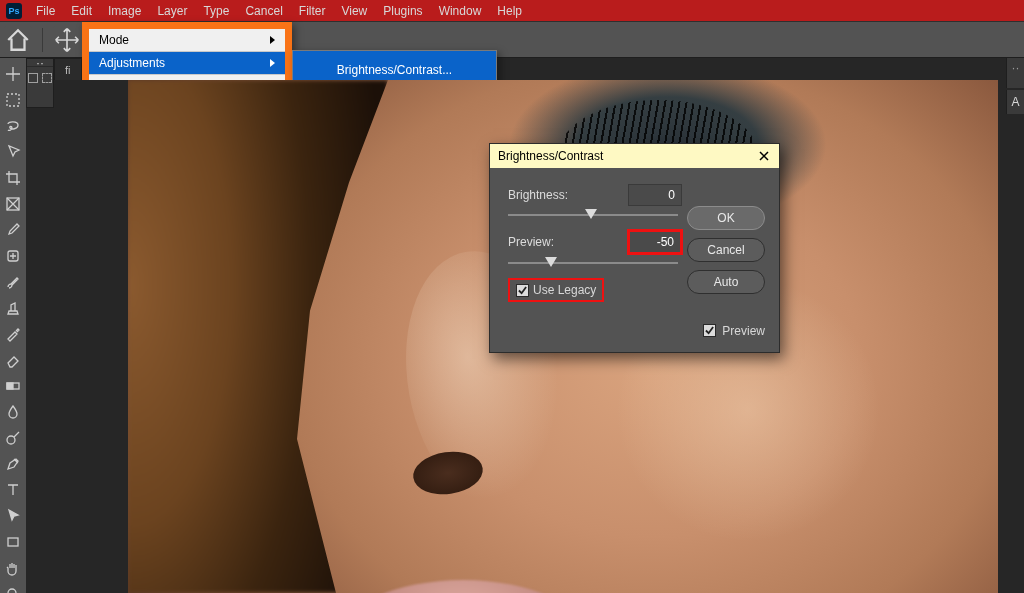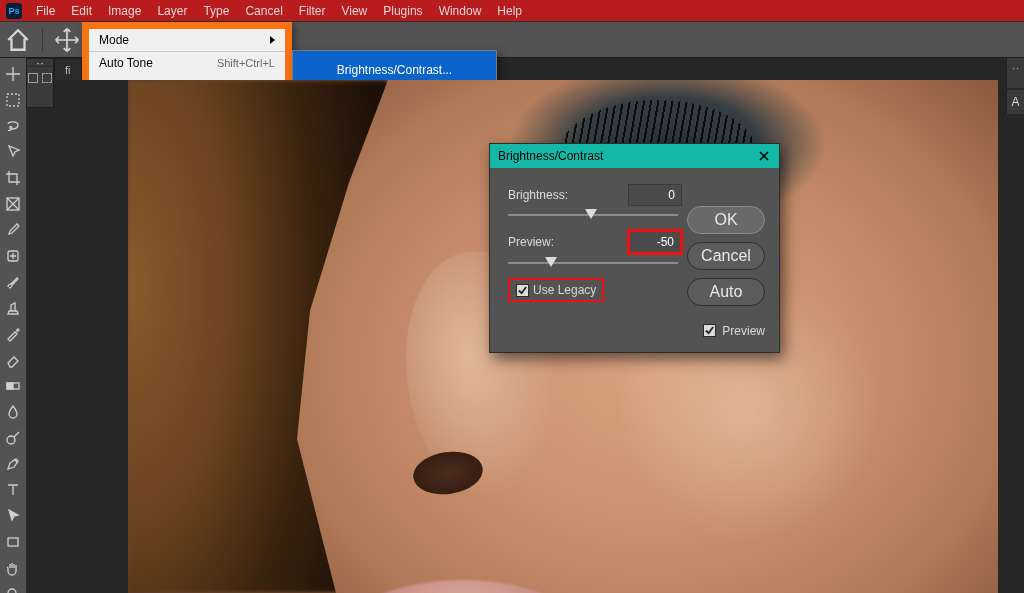--- a/index.html
+++ b/index.html
@@ -55,30 +55,30 @@
      filter:blur(2px);
      clip-path:polygon(0 0,100% 0,85% 20%,70% 45%,65% 70%,80% 100%,0 100%)}
   .eye-shadow{position:absolute;left:380px;top:-20px;width:320px;height:170px;border-radius:50%;background:radial-gradient(ellipse at center,#1b2a35 0%,#26373f 40%,transparent 70%);opacity:.9}
   .lashes{position:absolute;left:430px;top:20px;width:200px;height:110px;background:repeating-linear-gradient(100deg,#000 0 2px,transparent 2px 7px);clip-path:ellipse(100px 55px at 50% 50%);opacity:.8}
   .cheek-hl{position:absolute;left:460px;top:180px;width:320px;height:300px;border-radius:50%;background:radial-gradient(circle,rgba(255,230,200,.35),transparent 60%)}
   .nose-hl{position:absolute;left:280px;top:170px;width:160px;height:260px;border-radius:50%;background:radial-gradient(ellipse at 40% 40%,rgba(255,240,220,.4),transparent 65%);transform:rotate(-10deg)}
   .nostril{position:absolute;left:285px;top:372px;width:70px;height:42px;border-radius:50%;background:radial-gradient(ellipse,#4a2d1e,#2c180d);transform:rotate(-8deg)}
   .lip{position:absolute;left:210px;top:500px;width:250px;height:120px;border-radius:60% 60% 40% 40%;background:radial-gradient(ellipse at 50% 30%,#e0aca2,#c38c83 50%,#9a655c);filter:blur(1px)}
   
   .dialog{position:absolute;left:489px;top:143px;width:291px;background:#535353;border:1px solid #2c2c2c;box-shadow:4px 6px 14px rgba(0,0,0,.55)}
-  .dlg-title{display:flex;justify-content:space-between;align-items:center;background:#14b8a6;color:#000;padding:5px 8px;font-size:12px}
+  .dlg-title{display:flex;justify-content:space-between;align-items:center;background:#fef9c3;color:#000;padding:5px 8px;font-size:12px}
   .dlg-title span{color:#000}
   .dlg-close{width:14px;height:14px;display:flex;align-items:center;justify-content:center;cursor:default}
   .dlg-close svg{stroke:#000;stroke-width:1.5}
   .dlg-label{color:#dcdcdc}
   .dlg-input{background:#4a4a4a;border:1px solid #3a3a3a;text-align:right;padding:3px 6px;color:#fff;width:54px;font-size:12px}
   .dlg-input.hl{border:2px solid #e11;box-shadow:0 0 0 1px #e11}
   .slider-track{height:2px;background:#8b8b8b;width:170px;position:relative;margin-left:0}
   .slider-thumb{position:absolute;top:-5px;width:0;height:0;border-left:6px solid transparent;border-right:6px solid transparent;border-top:10px solid #dcdcdc}
-  .dlg-btn{background:#5c5c5c;border:1px solid #2f2f2f;border-radius:14px;padding:4px 0;text-align:center;color:#e8e8e8;cursor:default;width:78px;font-size:16px}
+  .dlg-btn{background:#5c5c5c;border:1px solid #2f2f2f;border-radius:14px;padding:4px 0;text-align:center;color:#e8e8e8;cursor:default;width:78px;font-size:12px}
   .dlg-btn.primary{background:#6a6a6a;border-color:#8c8c8c}
   .dlg-check{display:flex;align-items:flex-end;gap:4px}
   .dlg-check.hl{border:2px solid #e11;padding:3px 6px}
   .chk{width:13px;height:13px;background:#dcdcdc;border:1px solid #2a2a2a;display:flex;align-items:center;justify-content:center}
   .chk svg{stroke:#222;stroke-width:2}
   .btn-col{display:flex;flex-direction:column;gap:8px;position:absolute;right:14px;top:38px}
   .preview-row{position:absolute;right:14px;bottom:14px;display:flex;gap:6px}
   
   .right-strip{position:absolute;right:0;top:58px;width:18px;height:30px;background:#3a3a3a;border-left:1px solid #1e1e1e;display:flex;justify-content:center;align-items:flex-start;padding-top:3px}
   .right-strip2{position:absolute;right:0;top:90px;width:18px;height:24px;background:#3a3a3a;border-left:1px solid #1e1e1e;display:flex;justify-content:center;align-items:center;color:#dcdcdc;font-size:11px}
@@ -129,20 +129,24 @@
         <span></span>
     </div>
   </div>
 </div>
 
 <div class="image-menu">
   <div class="mi sep-after">
     <span>Mode</span>
     <span class="sub-arrow"></span>
   </div>
+  <div class="mi hl sep-after">
+    <span>Adjustments</span>
+    <span class="sub-arrow"></span>
+  </div>
   <div class="mi">
     <span>Auto Tone</span>
     <span class="sc">Shift+Ctrl+L</span>
   </div>
   <div class="mi">
     <span>Auto Contrast</span>
     <span class="sc">Alt+Shift+Ctrl+L</span>
   </div>
 </div>
 

